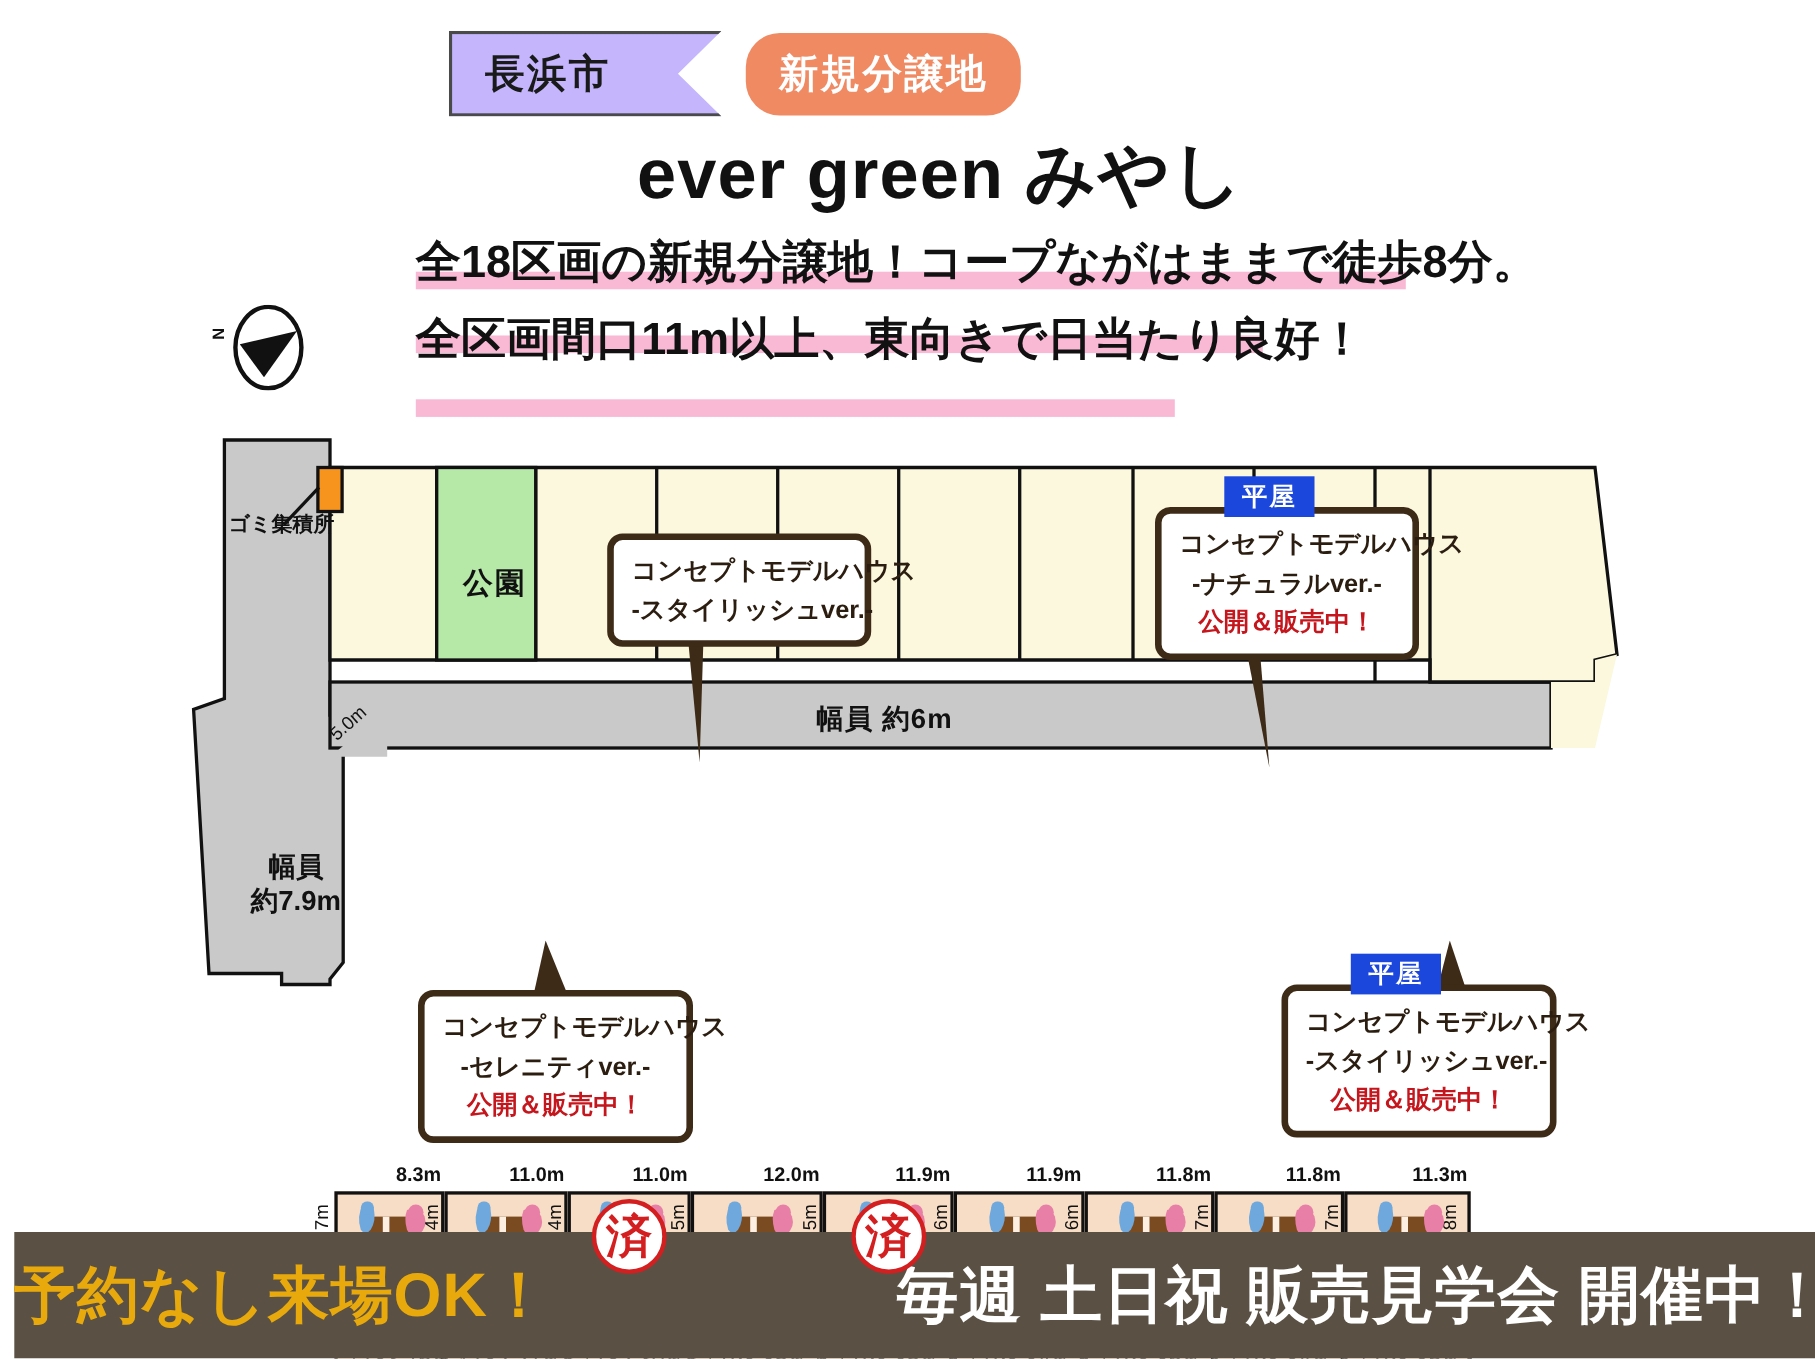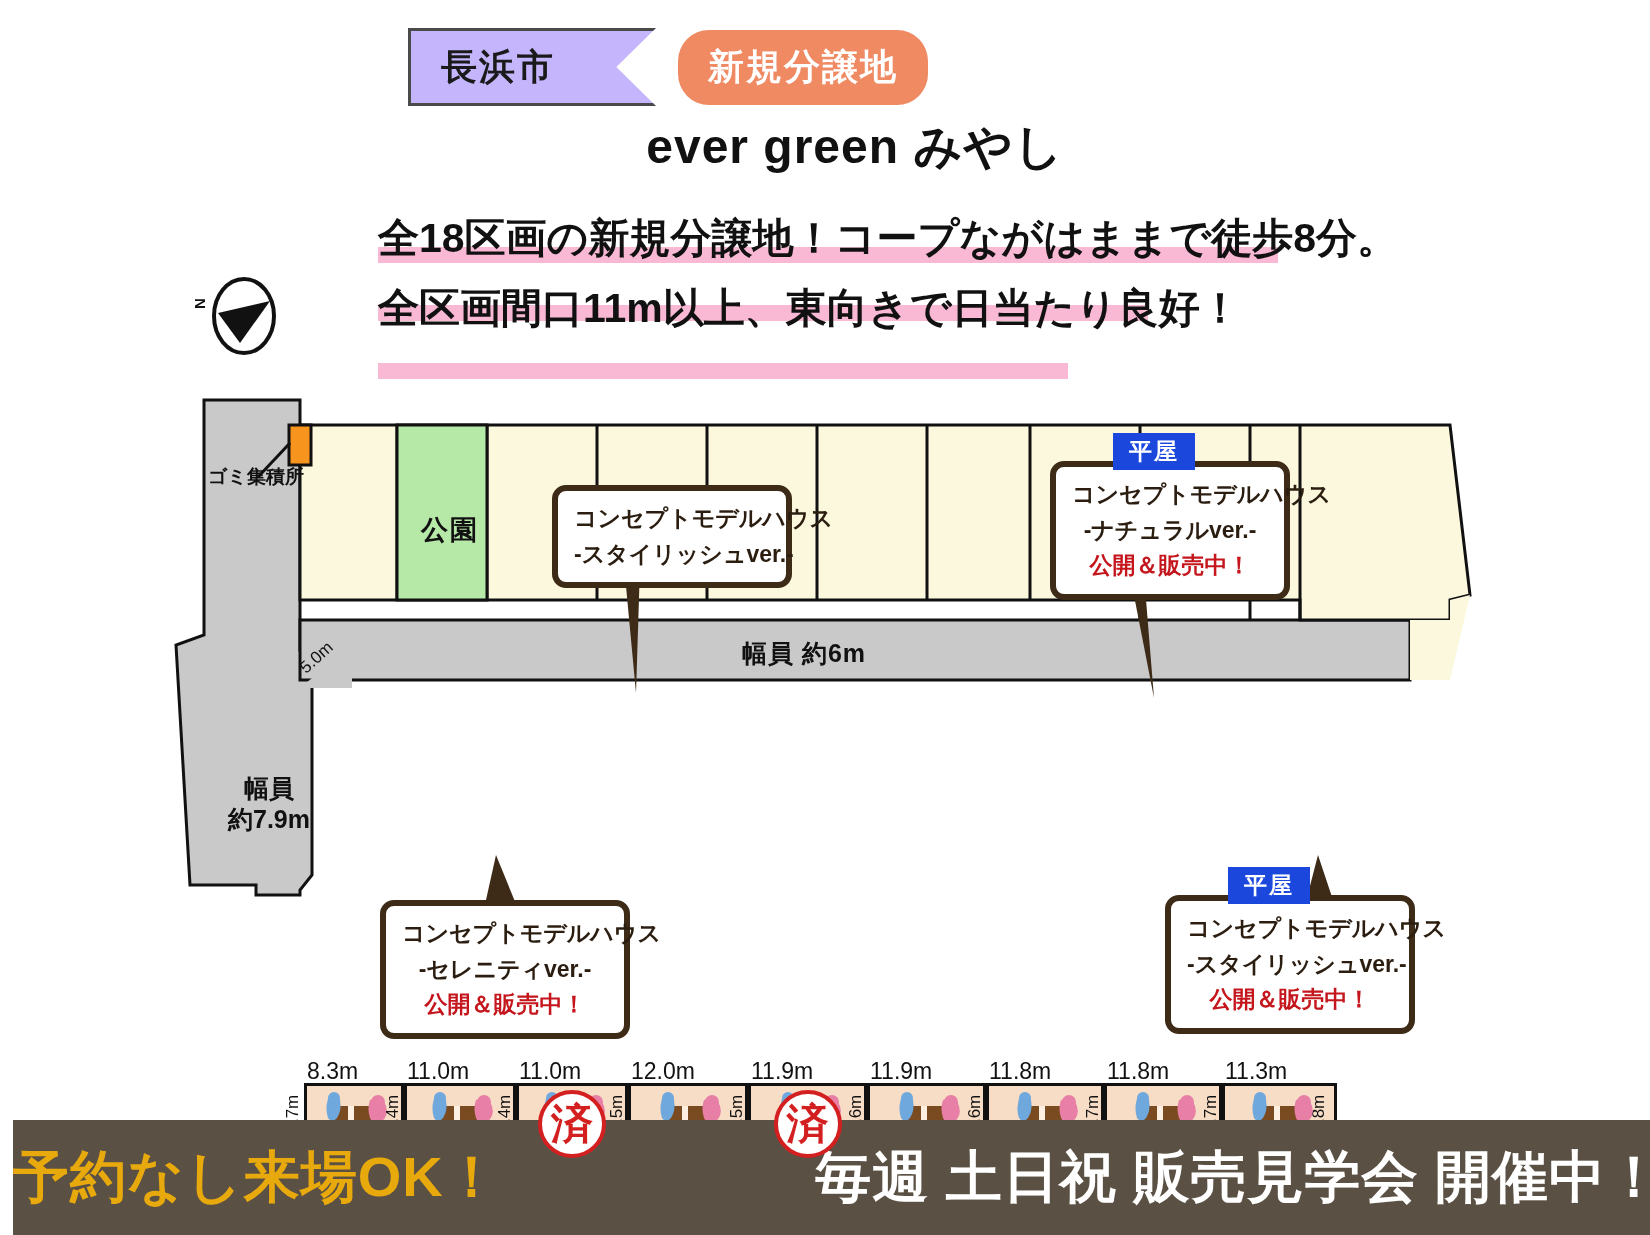--- a/index.html
+++ b/index.html
@@ -25,21 +25,21 @@
   }
   .pill {
     height: 75px; padding: 0 30px;
     background: #ef8a63; border-radius: 31px;
     display: flex; align-items: center; justify-content: center;
     font-size: 36px; font-weight: 700; color: #ffffff; letter-spacing: 2px;
   }
   .main-title {
     position: absolute; left: 0; top: 115px; width: 1650px;
     text-align: center; padding-left: 60px;
-    font-size: 48px; font-weight: 700; color: #111; letter-spacing: 1px;
+    font-size: 64px; font-weight: 700; color: #111; letter-spacing: 1px;
   }
   .desc { position: absolute; left: 378px; }
   .desc-line {
     font-size: 41px; font-weight: 700; color: #111;
     margin-bottom: 8px; display: inline-block; position: relative;
     line-height: 1.28; white-space: nowrap;
   }
   .desc-row { margin-bottom: 10px; }
 
   
@@ -65,21 +65,21 @@
   .lot-row { position: absolute; left: 0; top: 0; }
   .lot {
     position: absolute; top: 688px;
     background: #f7ddc6; border: 3px solid #111;
     display: flex; flex-direction: column; align-items: center;
     height: 165px;
   }
   .lot-inner { position: relative; width: 100%; height: 100%; }
   .lot-top-dim {
     position: absolute; top: -28px; left: 0; right: 0;
-    text-align: left; font-size: 23px; color: #111; font-weight: 400;
+    text-align: right; font-size: 18px; color: #111; font-weight: 700;
   }
   .lot-side-dim {
     position: absolute; left: -24px; top: 56px;
     font-size: 17px; color: #111;
     transform: rotate(-90deg); transform-origin: left top;
     white-space: nowrap;
   }
   .lot-side-dim.right { left: auto; right: -22px; }
   .lot-art { position: absolute; top: 6px; left: 50%; transform: translateX(-50%); }
   .lot-name {

